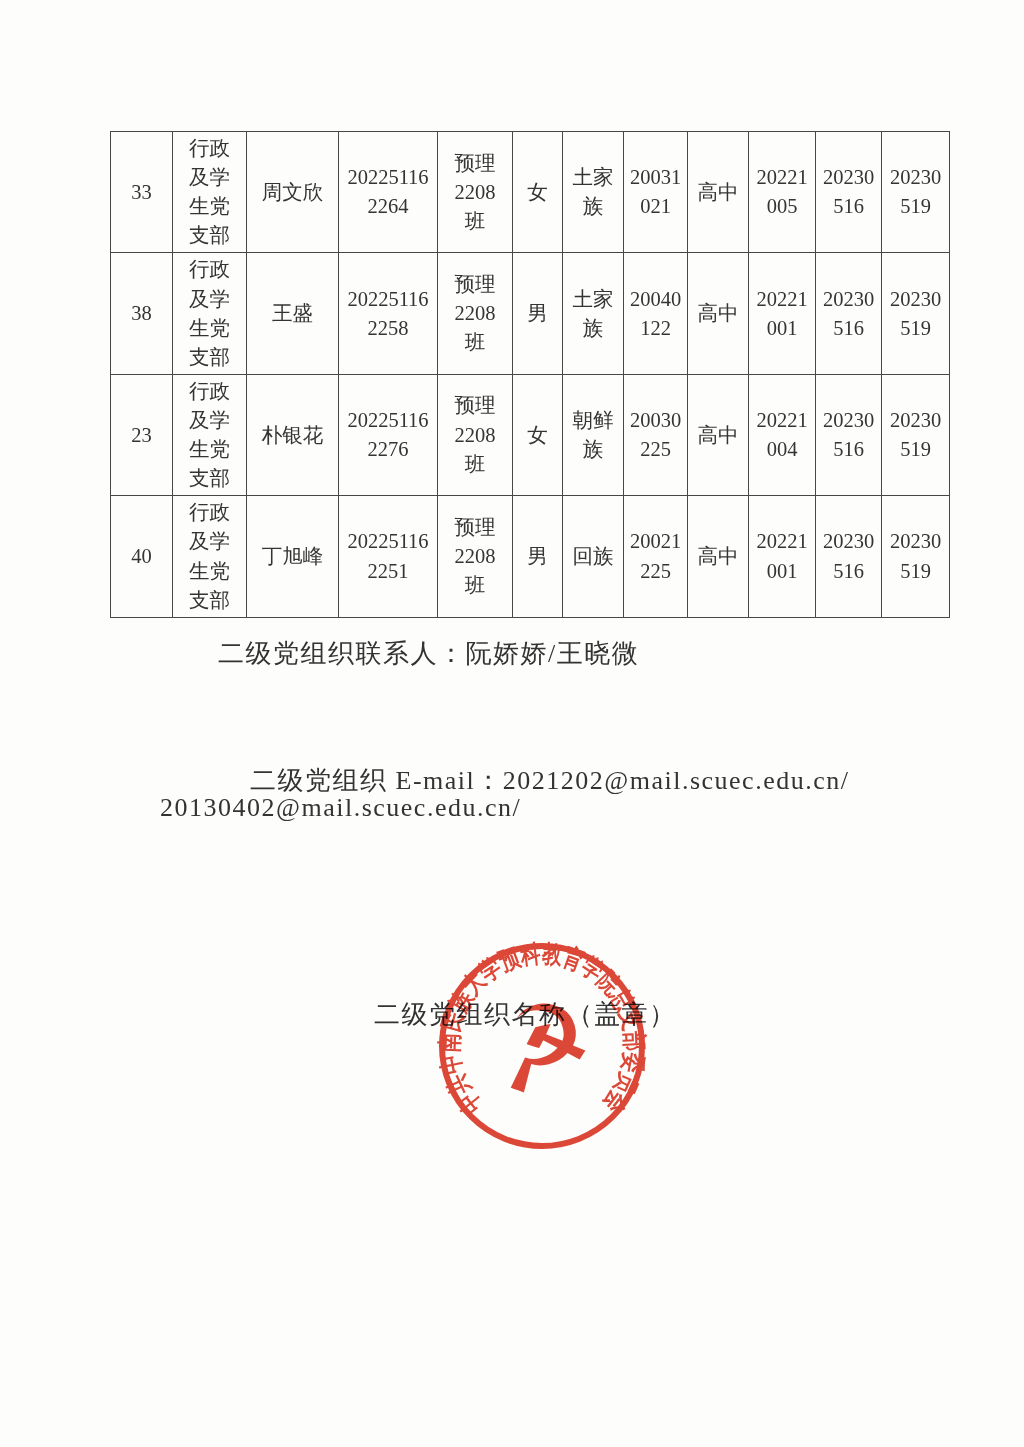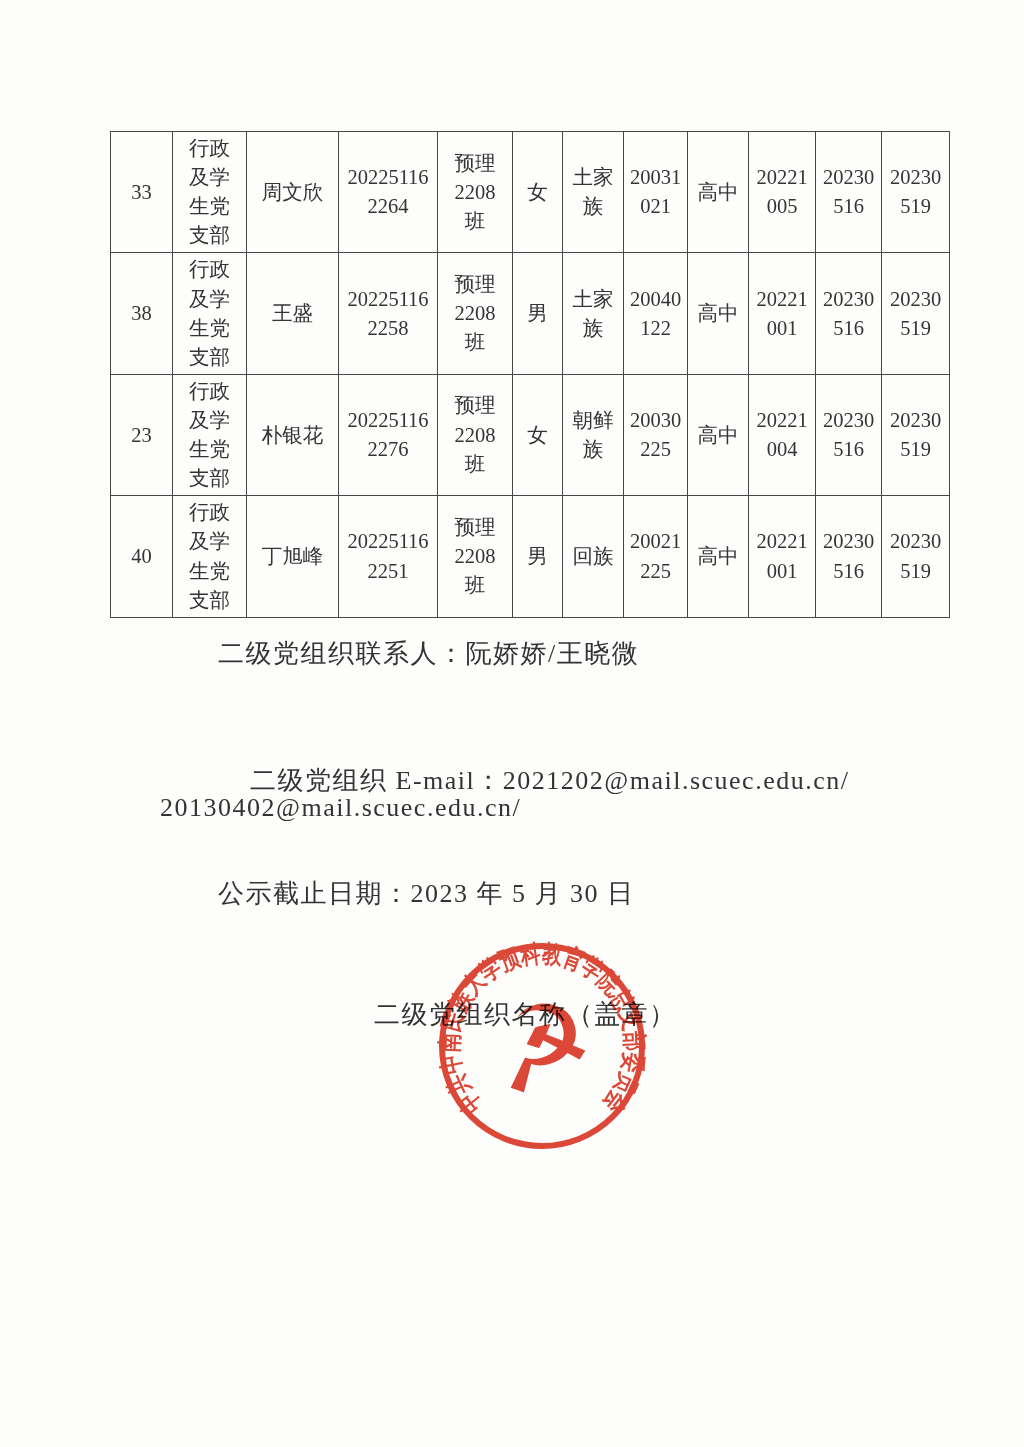--- a/index.html
+++ b/index.html
@@ -184,21 +184,20 @@
 516</td>
         <td>20230
 519</td>
       </tr>
     </tbody>
   </table>
 
   <div class="tline l-contact">二级党组织联系人：阮娇娇/王晓微</div>
   <div class="tline l-email1">二级党组织 E-mail：2021202@mail.scuec.edu.cn/</div>
   <div class="tline l-email2">20130402@mail.scuec.edu.cn/</div>
-  <div class="tline l-deadline">公示截止日期：2023 年 5 月 30 日</div>
   <div class="tline l-caption">二级党组织名称（盖章）</div>
 
   <div class="seal">
     <svg viewBox="0 0 216 216" xmlns="http://www.w3.org/2000/svg">
       <defs>
         <path id="ringPath" d="M 48.6 167.4 A 84 84 0 1 1 167.4 167.4" fill="none"></path>
       </defs>
       <circle cx="108" cy="108" r="100" fill="none" stroke="#dc3a28" stroke-width="6"></circle>
       <text font-size="25" fill="#dc3a28" letter-spacing="0" font-family="Liberation Serif, DejaVu Serif, serif" font-weight="bold">
         <textPath href="#ringPath" startOffset="0" textLength="394" lengthAdjust="spacingAndGlyphs">中共中南民族大学预科教育学院总支部委员会</textPath>

